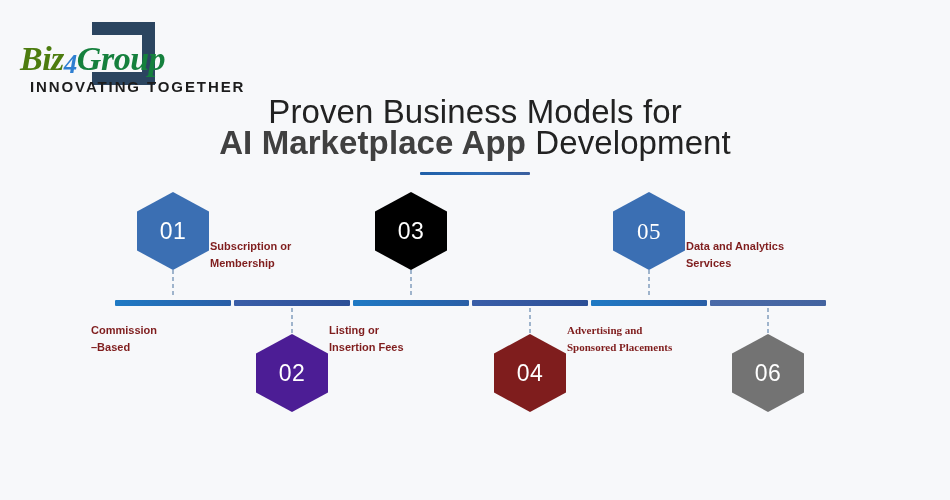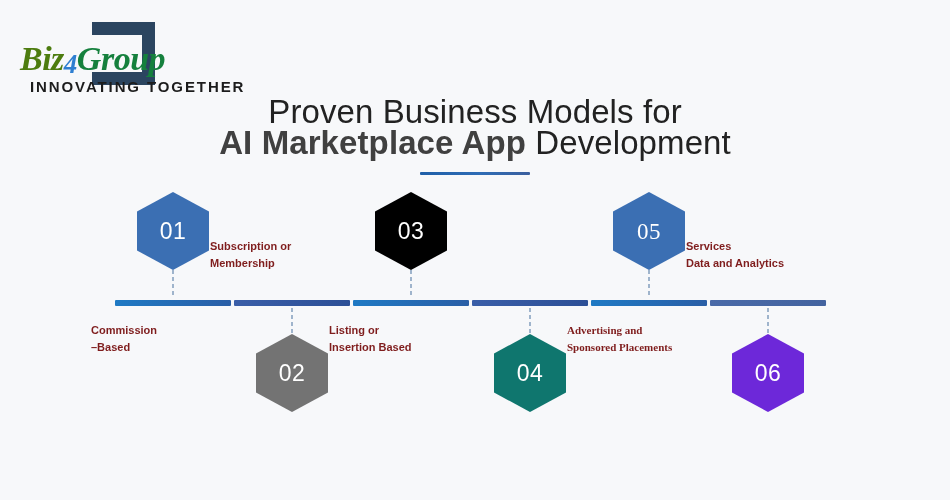--- a/index.html
+++ b/index.html
@@ -205,21 +205,21 @@
     <div class="dash"></div>
     <div class="bar" style="background:linear-gradient(90deg,#1f7ac4 0%,#2a5ea6 100%);"></div>
     <div class="label">
       <div>Commission</div>
       <div>–Based</div>
     </div>
   </div>
 
   <div class="step down" style="left:119px;">
     <div class="hexwrap">
-      <div class="hex" style="background:#737373;">
+      <div class="hex" style="background:#4c1d95;">
         <span class="num">02</span>
       </div>
     </div>
     <div class="dash"></div>
     <div class="bar" style="background:linear-gradient(90deg,#3a5ea8 0%,#2c4f96 100%);"></div>
     <div class="label">
       <div>Subscription or</div>
       <div>Membership</div>
     </div>
   </div>
@@ -227,27 +227,27 @@
   <div class="step up" style="left:238px;">
     <div class="hexwrap">
       <div class="hex" style="background:#000000;">
         <span class="num">03</span>
       </div>
     </div>
     <div class="dash"></div>
     <div class="bar" style="background:linear-gradient(90deg,#1f7ac4 0%,#2a5ea6 100%);"></div>
     <div class="label">
       <div>Listing or</div>
-      <div>Insertion Based</div>
+      <div>Insertion Fees</div>
     </div>
   </div>
 
   <div class="step down" style="left:357px;">
     <div class="hexwrap">
-      <div class="hex" style="background:#0f766e;">
+      <div class="hex" style="background:#7f1d1d;">
         <span class="num">04</span>
       </div>
     </div>
     <div class="dash"></div>
     <div class="bar" style="background:linear-gradient(90deg,#3a5ea8 0%,#2c4f96 100%);"></div>
   </div>
 
   <div class="step up" style="left:476px;font-family:Liberation Serif, serif;">
     <div class="hexwrap">
       <div class="hex" style="background:#3b6fb3;">
@@ -257,25 +257,25 @@
     <div class="dash"></div>
     <div class="bar" style="background:linear-gradient(90deg,#1f7ac4 0%,#2a5ea6 100%);"></div>
     <div class="label">
       <div>Advertising and</div>
       <div>Sponsored Placements</div>
     </div>
   </div>
 
   <div class="step down" style="left:595px;">
     <div class="hexwrap">
-      <div class="hex" style="background:#6d28d9;">
+      <div class="hex" style="background:#737373;">
         <span class="num">06</span>
       </div>
     </div>
     <div class="dash"></div>
     <div class="bar" style="background:linear-gradient(90deg,#4a6aa8 0%,#43639f 100%);"></div>
     <div class="label">
+      <div>Data and Analytics</div>
       <div>Services</div>
-      <div>Data and Analytics</div>
     </div>
   </div>
 
 </div>
 
 </body></html>

